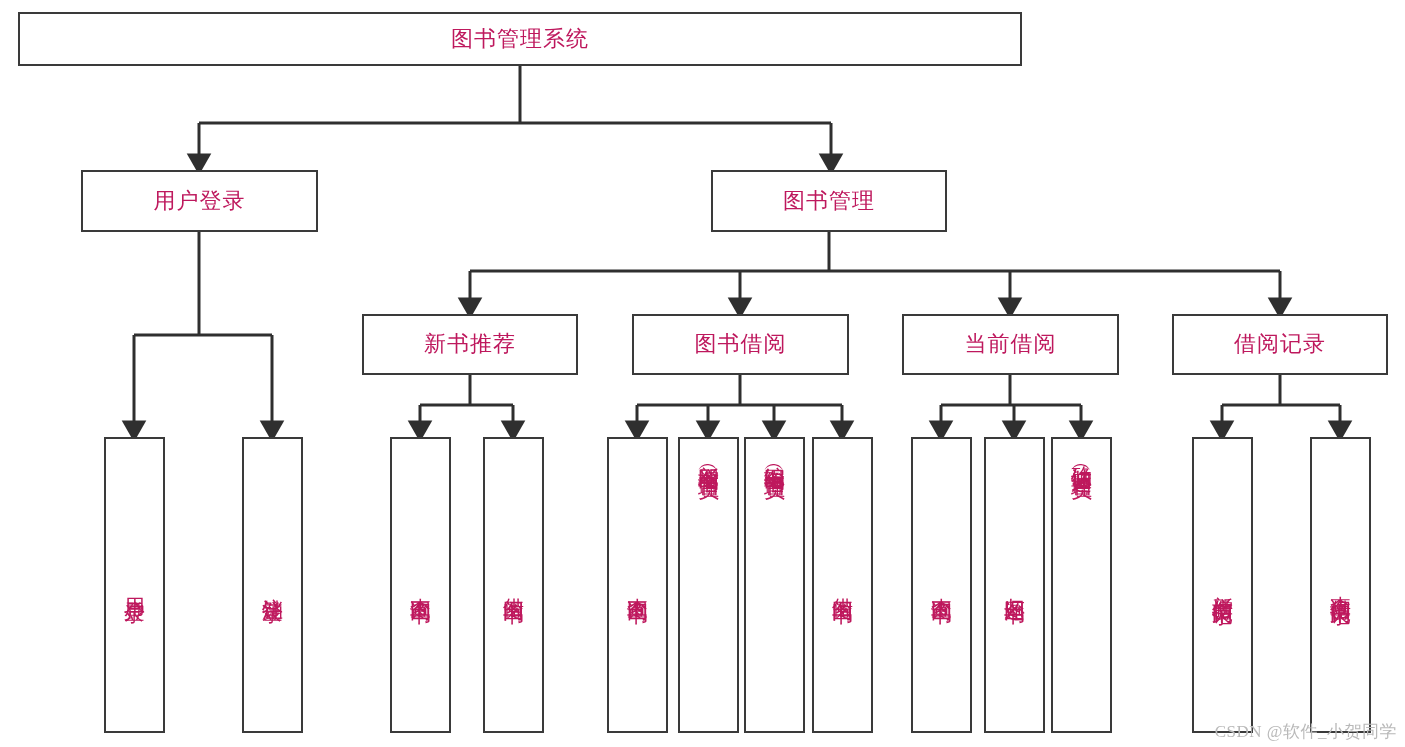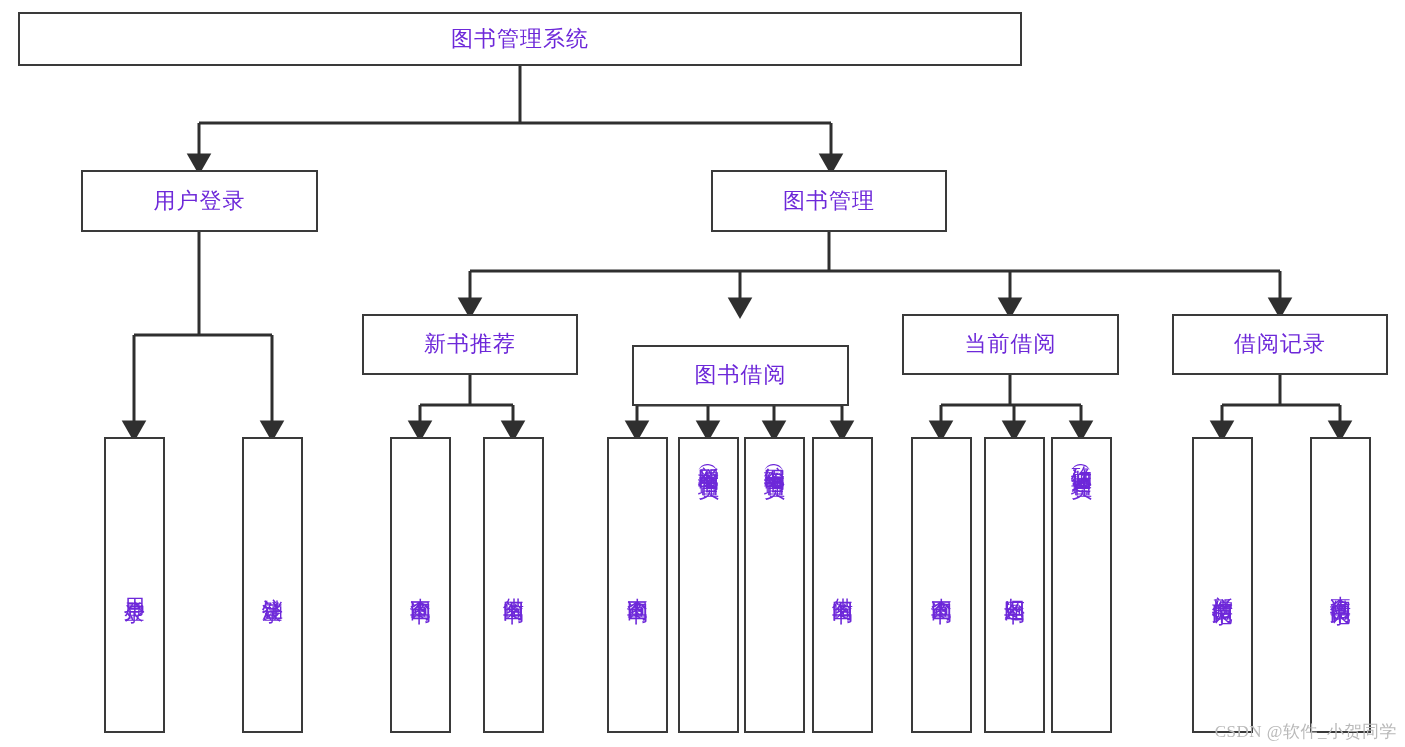--- a/index.html
+++ b/index.html
@@ -27,21 +27,21 @@
     pointer-events: none;
   }
   .node {
     position: absolute;
     box-sizing: border-box;
     background: #ffffff;
     border: 2px solid #3a3a3a;
     display: flex;
     align-items: center;
     justify-content: center;
-    color: #6d28d9;
+    color: #be185d;
   }
   .node-h {
     font-size: 22px;
     letter-spacing: 1px;
     line-height: 1.1;
   }
   .node-leaf {
     font-size: 21px;
     letter-spacing: 2px;
   }
@@ -153,21 +153,21 @@
   </div>
 
   <div class="node node-h" style="left:362px; top:314px; width:216px; height:61px;">
     <span>新书推荐</span>
   </div>
 
   <div class="node node-h" style="left:711px; top:170px; width:236px; height:62px;">
     <span>图书管理</span>
   </div>
 
-  <div class="node node-h" style="left:632px; top:314px; width:217px; height:61px;margin-top:31px;">
+  <div class="node node-h" style="left:632px; top:314px; width:217px; height:61px;">
     <span>图书借阅</span>
   </div>
 
   <div class="node node-h" style="left:1172px; top:314px; width:216px; height:61px;">
     <span>借阅记录</span>
   </div>
 
   <div class="node node-h" style="left:902px; top:314px; width:217px; height:61px;">
     <span>当前借阅</span>
   </div>

